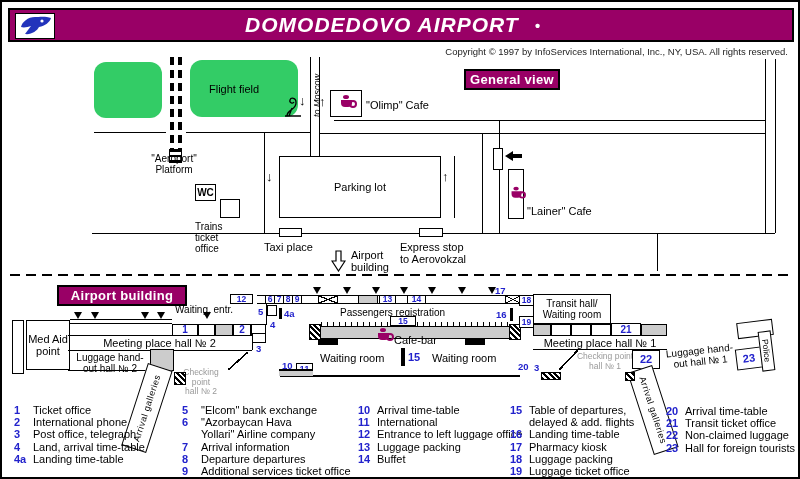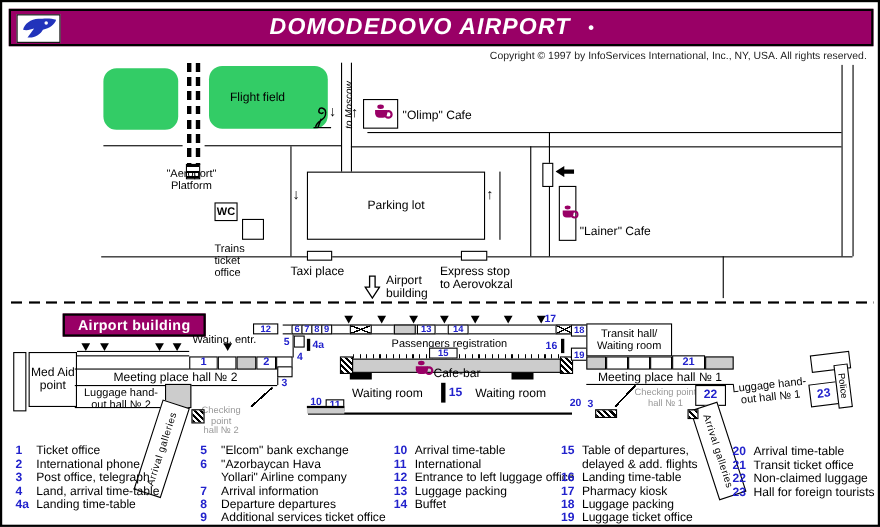--- a/index.html
+++ b/index.html
@@ -55,20 +55,21 @@
       <svg width="34" height="22" viewBox="0 0 34 22">
           <path d="M17 2 C10 2 4 7 3 12 C6 13 10 12 13 11 L7 19 C13 20 19 16 21 12 C27 11 32 7 33 3 C28 1 21 2 17 2 Z" fill="#2233BB"></path>
           <circle cx="24" cy="6" r="1.6" fill="#fff"></circle>
         </svg>
     </div>
     <span>DOMODEDOVO AIRPORT</span>
     <span class="dot">•</span>
   </div>
   <div id="copy">Copyright © 1997 by InfoServices International, Inc., NY, USA. All rights reserved.</div>
 
+  <div class="abs badge" style="left:462px;top:67px;width:96px;height:21px">General view</div>
 
   <div class="abs green" style="left:92px;top:60px;width:68px;height:56px"></div>
   <div class="abs green" style="left:188px;top:58px;width:108px;height:57px"></div>
   <div class="abs lbl" style="left:207px;top:81px">Flight field</div>
 
   <div class="abs" style="left:166px;top:55px;width:16px;height:93px">
     <div class="rail" style="left:2px"></div>
     <div class="rail" style="left:10px"></div>
   </div>
   <div class="abs bdr" style="left:167px;top:147px;width:13px;height:14px;background:repeating-linear-gradient(180deg,#000 0 2px,#fff 2px 5px)"></div>
@@ -192,21 +193,21 @@
   <div class="abs tri" style="left:486px;top:285px"></div>
 
   <div class="abs num" style="left:256px;top:305px">5</div>
   <div class="abs bdr" style="left:265px;top:303px;width:10px;height:11px"></div>
   <div class="abs" style="left:277px;top:306px;width:3px;height:11px;background:#000"></div>
   <div class="abs num" style="left:282px;top:307px">4a</div>
   <div class="abs num" style="left:268px;top:318px">4</div>
   <div class="abs bdr" style="left:250px;top:331px;width:14px;height:10px"></div>
   <div class="abs num" style="left:254px;top:342px">3</div>
 
-  <div class="abs lbl sm" style="left:354px;top:305px;white-space:nowrap">Passengers registration</div>
+  <div class="abs lbl sm" style="left:338px;top:305px;white-space:nowrap">Passengers registration</div>
   <div class="abs serr" style="left:319px;top:320px;width:188px;height:4px"></div>
   <div class="abs bdr graybg" style="left:318px;top:324px;width:190px;height:13px"></div>
   <div class="abs hatch" style="left:307px;top:322px;width:12px;height:16px"></div>
   <div class="abs hatch" style="left:507px;top:322px;width:12px;height:16px"></div>
   <div class="abs" style="left:316px;top:337px;width:20px;height:6px;background:#000"></div>
   <div class="abs" style="left:463px;top:337px;width:20px;height:6px;background:#000"></div>
   <div class="abs nbox" style="left:388px;top:314px;width:26px;height:10px">15</div>
   <div class="abs cup" style="left:376px;top:331px"></div>
   <div class="abs lbl" style="left:392px;top:332px;white-space:nowrap">Cafe-bar</div>
 

